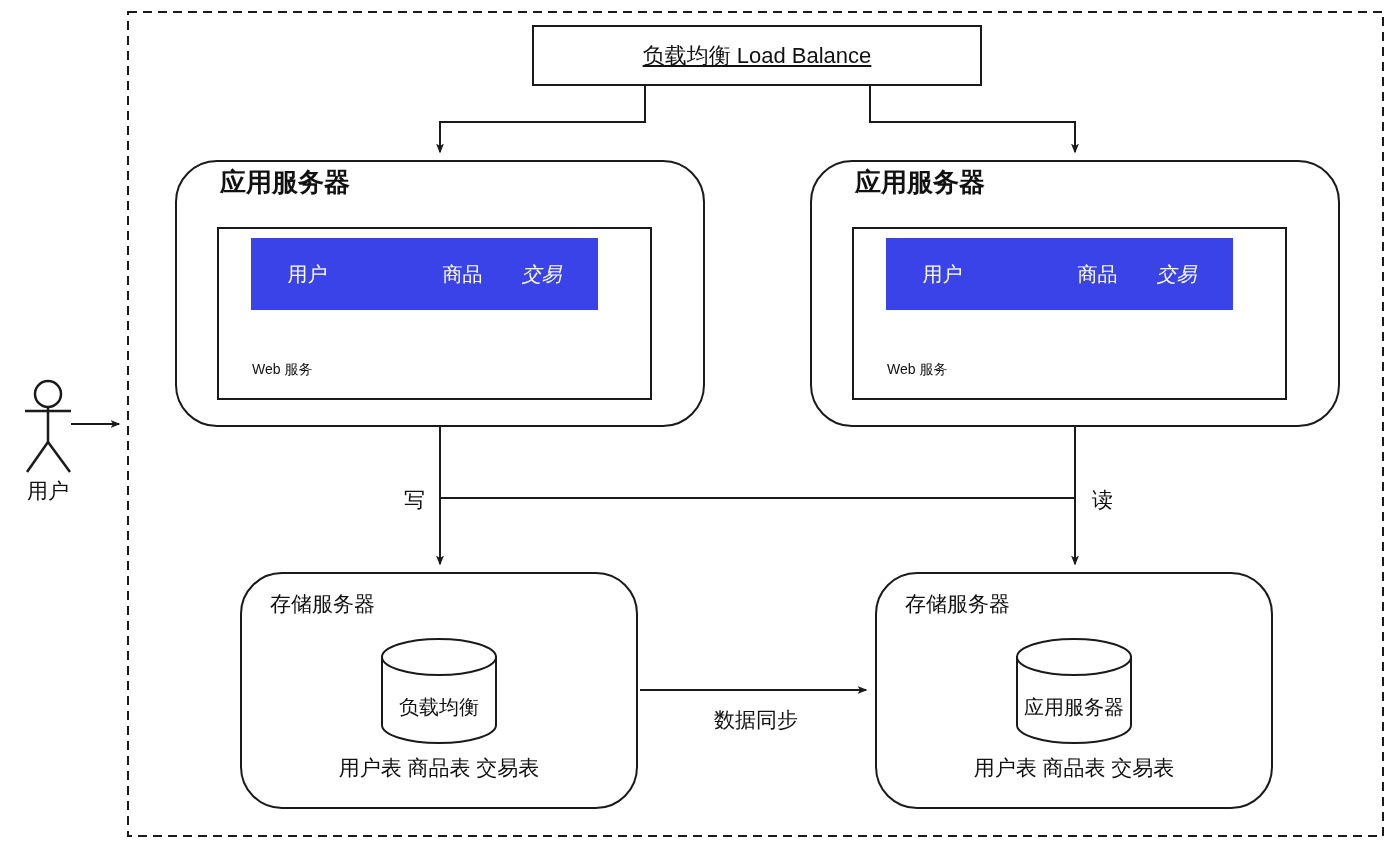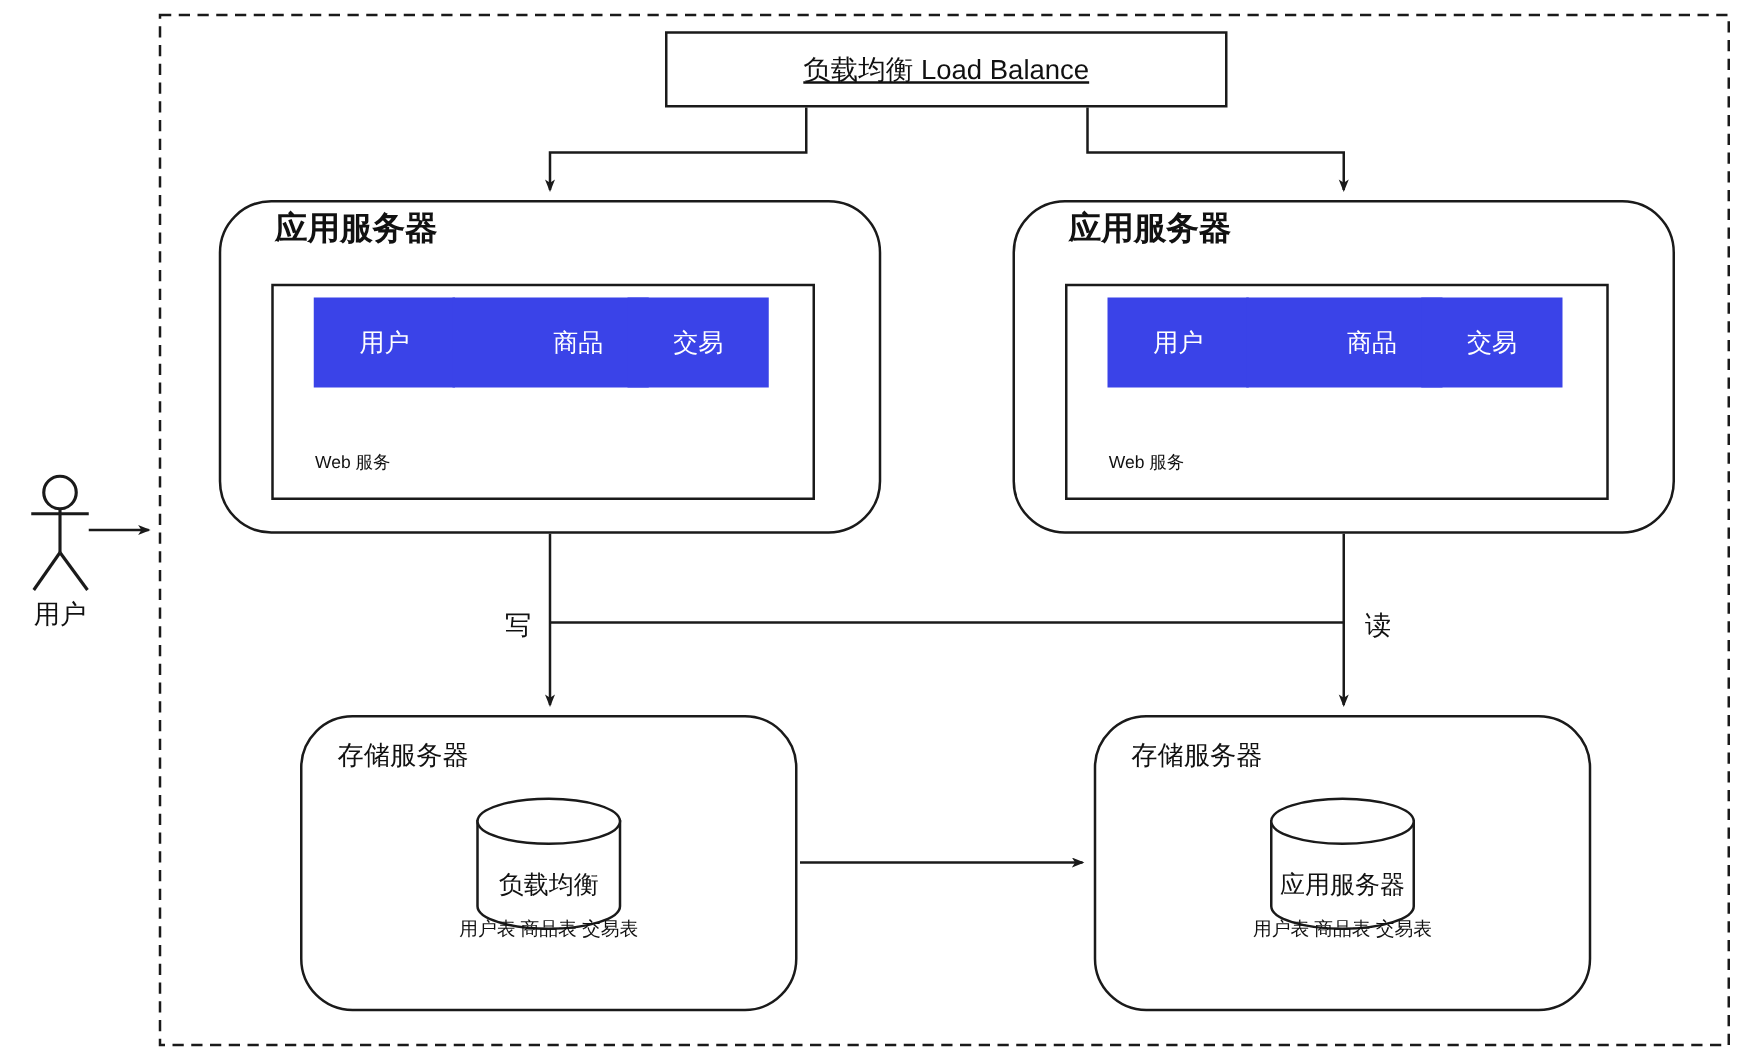--- a/index.html
+++ b/index.html
@@ -32,38 +32,38 @@
     border:2px solid #1a1a1a;box-sizing:border-box;
   }
   .module{
     position:absolute;top:9px;width:113px;height:72px;
     background:#3A43E8;color:#ffffff;
     display:flex;align-items:center;justify-content:center;
     font-size:20px;z-index:3;
   }
   .module.m0{left:32px;}
   .module.m1{left:143px;padding-left:44px;}
-  .module.m2{left:283px;}
+  .module.m2{left:266px;font-style:italic;}
   .web-label{position:absolute;left:33px;top:132px;font-size:14px;z-index:3;}
   .storage{
     border:2px solid #1a1a1a;border-radius:42px;
     width:398px;height:237px;top:572px;
   }
   .storage.left{left:240px;}
   .storage.right{left:875px;}
   .storage-label{position:absolute;left:28px;top:16px;font-size:21px;z-index:3;}
   .db-label{
     position:absolute;top:694px;width:140px;z-index:4;
     text-align:center;font-size:20px;
   }
   .db-label.left{left:369px;}
   .db-label.right{left:1004px;}
   .tables-label{
-    position:absolute;top:734px;width:300px;z-index:4;
-    text-align:center;font-size:15px;
+    position:absolute;top:754px;width:300px;z-index:4;
+    text-align:center;font-size:21px;
   }
   .tables-label.left{left:289px;}
   .tables-label.right{left:924px;}
   .edge-label{position:absolute;font-size:21px;z-index:4;}
   .edge-label.write{left:375px;top:486px;width:50px;text-align:right;}
   .edge-label.read{left:1092px;top:486px;width:60px;text-align:left;}
   .edge-label.sync{left:656px;top:706px;width:200px;text-align:center;}
   .actor-label{position:absolute;left:8px;top:477px;width:80px;text-align:center;font-size:21px;z-index:3;}
   .watermark{
     position:absolute;right:28px;top:795px;z-index:6;
@@ -150,17 +150,18 @@
   <div class="tables-label left">用户表 商品表 交易表</div>
 
   <div class="box storage right">
     <div class="storage-label">存储服务器</div>
   </div>
   <div class="db-label right">应用服务器</div>
   <div class="tables-label right">用户表 商品表 交易表</div>
 
   <div class="edge-label write">写</div>
   <div class="edge-label read">读</div>
+  <div class="edge-label sync">数据同步</div>
 
   <div class="actor-label">用户</div>
 
 
 </div>
 
 </body></html>

